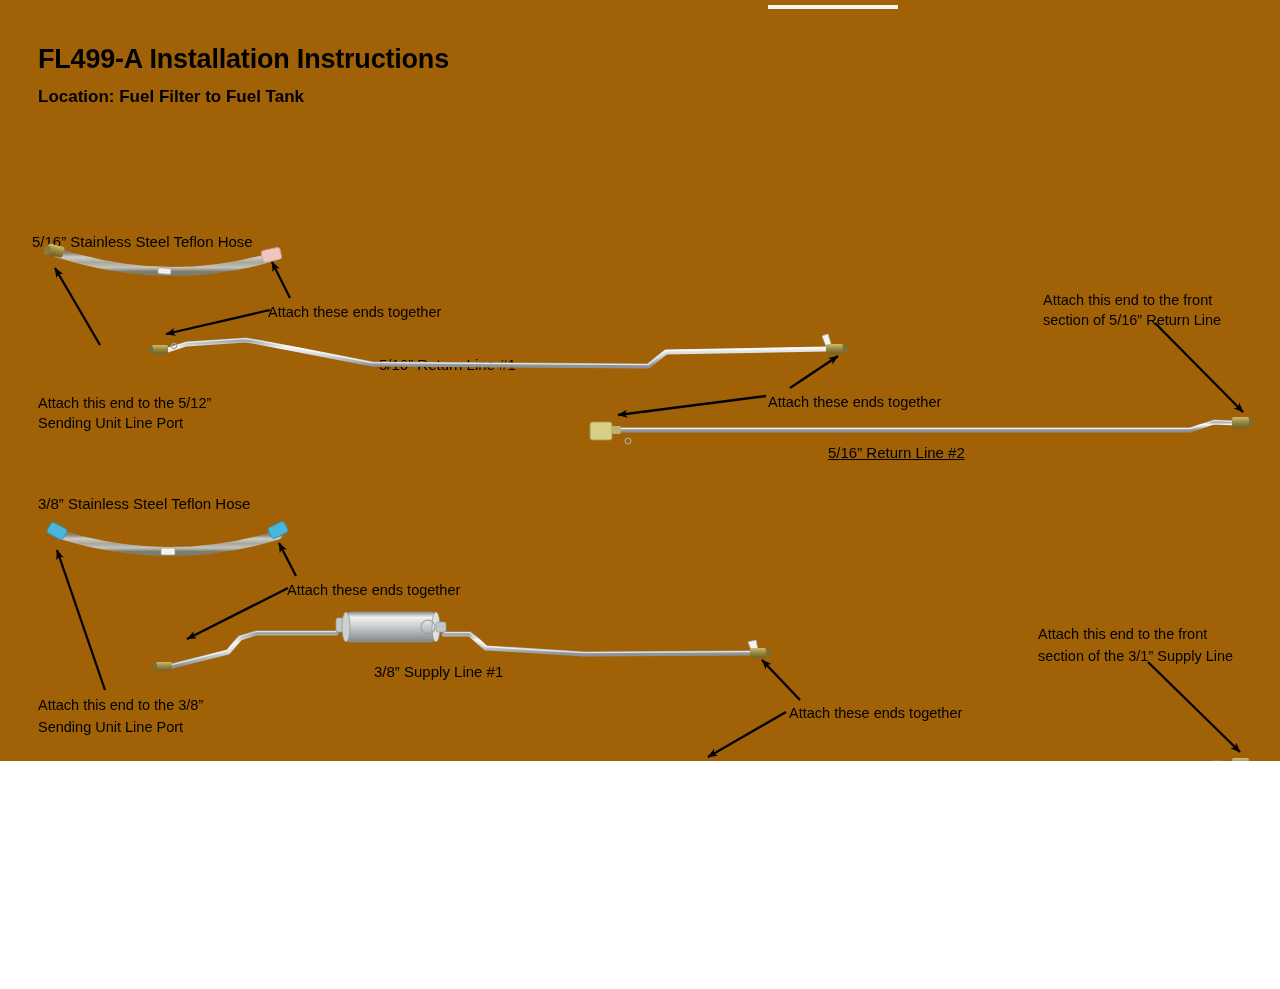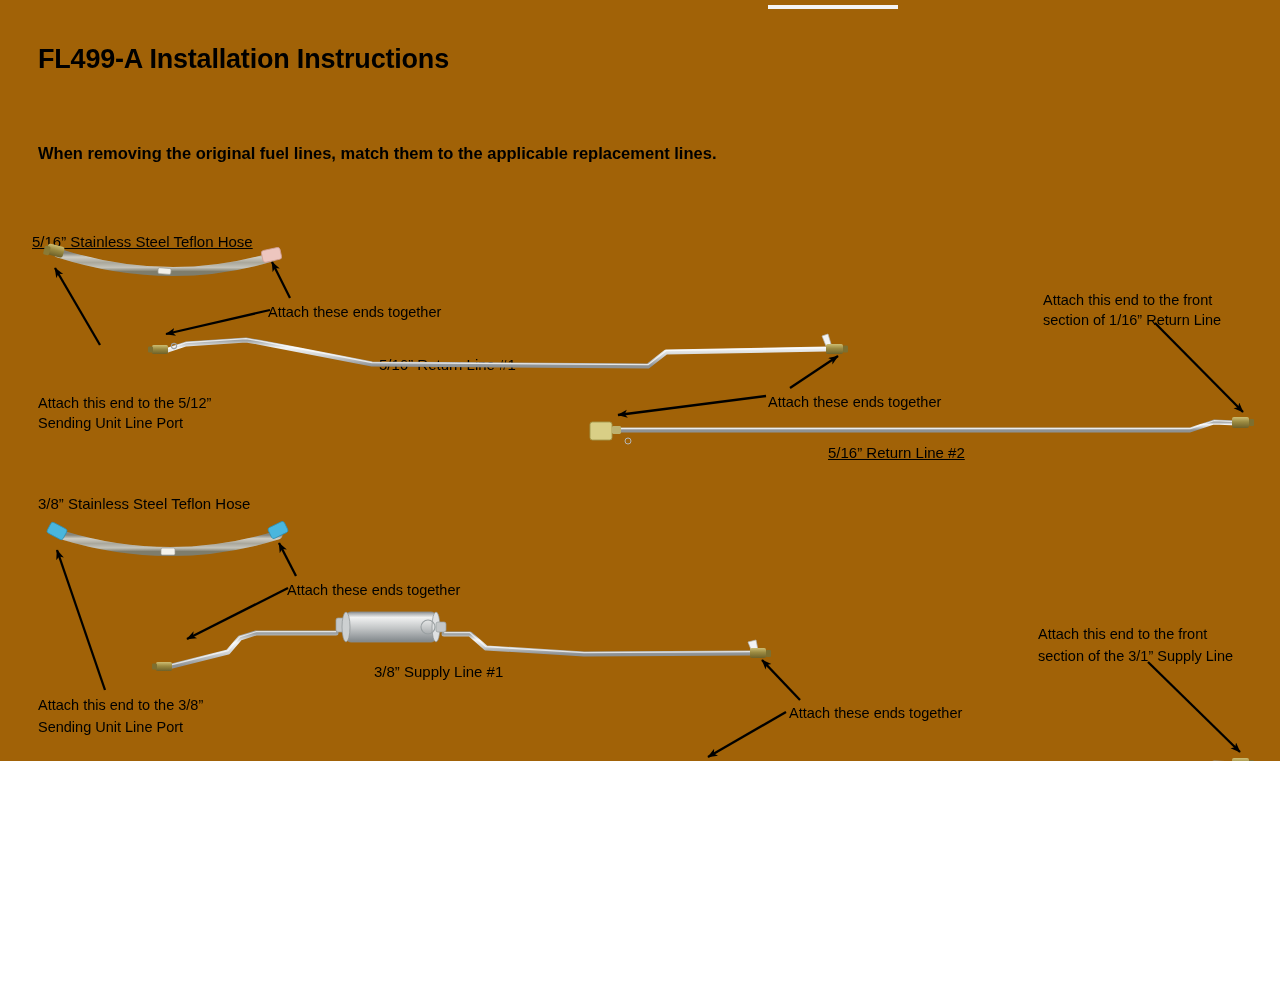--- a/index.html
+++ b/index.html
@@ -68,38 +68,38 @@
 </style>
 </head>
 <body>
 
 <div id="page">
 
   <div class="scan-artifact"></div>
 
   <div class="txt title" style="left:38px; top:42px;">FL499-A Installation Instructions</div>
 
-
-  <div class="txt lead" style="left:38px; top:143px;">When removing the original fuel lines, match them to the applicable replacement lines.</div>
-
-  <div class="txt hose-label" style="left:32px; top:232px;text-decoration:underline;">5/16” Stainless Steel Teflon Hose</div>
+  <div class="txt subtitle" style="left:38px; top:86px;">Location: Fuel Filter to Fuel Tank</div>
+
+
+  <div class="txt hose-label" style="left:32px; top:232px;">5/16” Stainless Steel Teflon Hose</div>
 
   <div class="txt anno" style="left:268px; top:303px;">Attach these ends together</div>
 
   <div class="txt anno" style="left:38px; top:394px;">Attach this end to the 5/12”</div>
   <div class="txt anno" style="left:38px; top:414px;">Sending Unit Line Port</div>
 
   <div class="txt line-label" style="left:379px; top:355px;">5/16” Return Line #1</div>
 
   <div class="txt anno" style="left:768px; top:393px;">Attach these ends together</div>
 
   <div class="txt line-label" style="left:828px; top:443px;text-decoration:underline;">5/16” Return Line #2</div>
 
   <div class="txt anno" style="left:1043px; top:291px;">Attach this end to the front</div>
-  <div class="txt anno" style="left:1043px; top:311px;">section of 1/16” Return Line</div>
+  <div class="txt anno" style="left:1043px; top:311px;">section of 5/16” Return Line</div>
 
   <div class="txt hose-label" style="left:38px; top:494px;">3/8” Stainless Steel Teflon Hose</div>
 
   <div class="txt anno" style="left:287px; top:581px;">Attach these ends together</div>
 
   <div class="txt anno" style="left:38px; top:696px;">Attach this end to the 3/8”</div>
   <div class="txt anno" style="left:38px; top:718px;">Sending Unit Line Port</div>
 
   <div class="txt line-label" style="left:374px; top:662px;">3/8” Supply Line #1</div>
 

